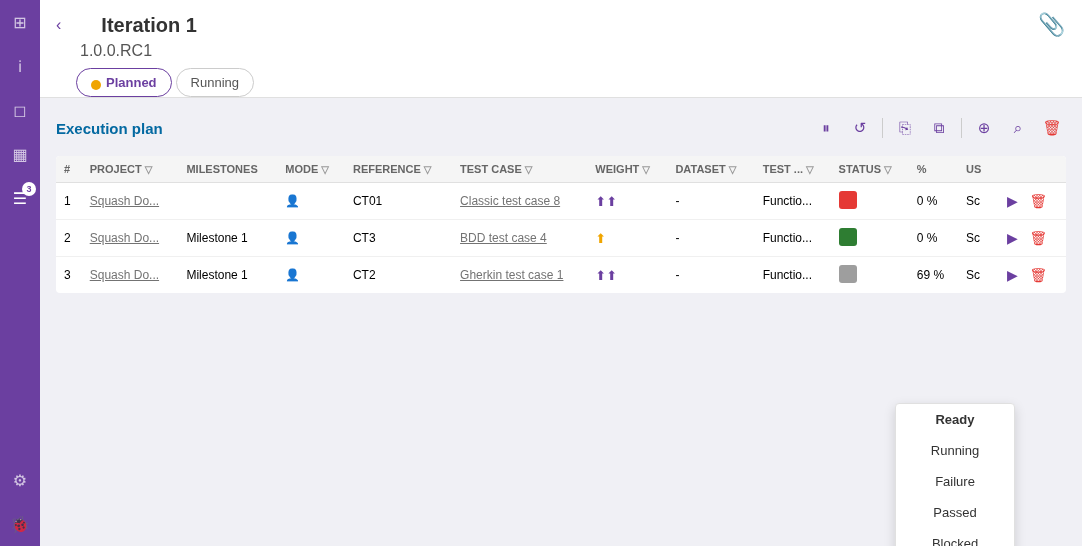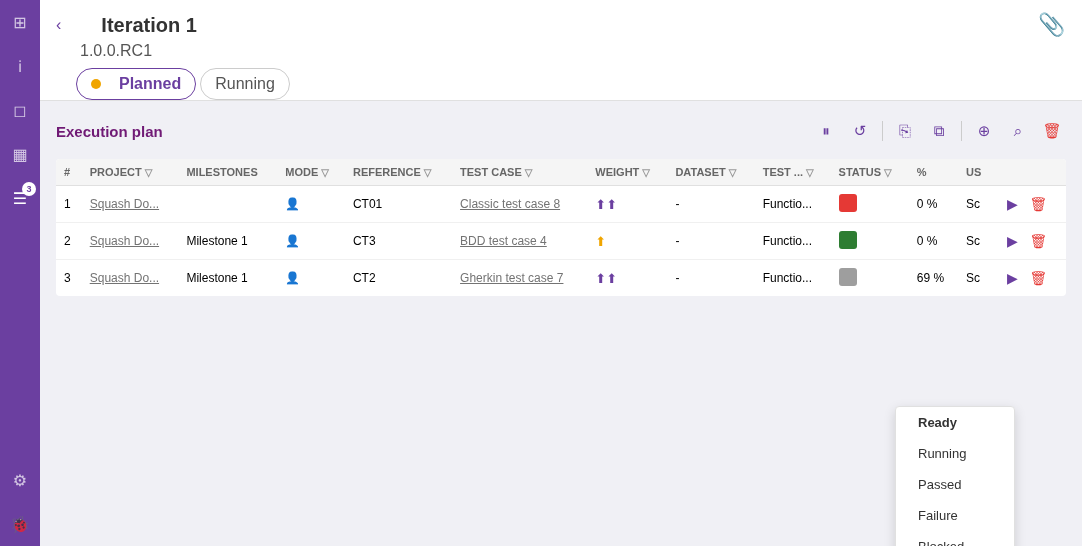--- a/index.html
+++ b/index.html
@@ -96,25 +96,25 @@
       display: flex;
       gap: 4px;
       padding-left: 20px;
     }
     .tab-btn {
       padding: 6px 14px;
       border-radius: 20px;
       border: 1.5px solid #ccc;
       background: transparent;
       cursor: pointer;
-      font-size: 16px;
+      font-size: 13px;
       color: #555;
       display: flex;
-      align-items: center;
-      gap: 18px;
+      align-items: flex-end;
+      gap: 5px;
     }
     .tab-btn.active {
       border-color: #6b3fa0;
       color: #6b3fa0;
       font-weight: bold;
     }
     .tab-dot {
       width: 10px;
       height: 10px;
       border-radius: 50%;
@@ -127,21 +127,21 @@
       flex: 1;
       padding: 16px;
       overflow: auto;
       position: relative;
     }
 
     
     .section-title {
       font-size: 15px;
       font-weight: bold;
-      color: #701a75;
+      color: #0369a1;
       margin-bottom: 8px;
     }
 
     .toolbar {
       display: flex;
       align-items: center;
       gap: 6px;
       margin-bottom: 8px;
       justify-content: flex-end;
     }
@@ -243,24 +243,25 @@
     .dropdown-menu {
       position: absolute;
       background: #fff;
       border: 1px solid #e0e0e0;
       border-radius: 4px;
       box-shadow: 0 4px 12px rgba(0,0,0,0.15);
       z-index: 100;
       min-width: 120px;
     }
     .dropdown-item {
-      padding: 8px 22px;
+      padding: 8px 14px;
       cursor: pointer;
       color: #333;
       font-size: 13px;
+      text-align: center;
     }
     .dropdown-item.selected {
       font-weight: bold;
       color: #333;
     }
   </style>
 </head>
 <body>
 
 <div class="sidebar">
@@ -392,21 +393,21 @@
         <button class="row-action-btn delete">🗑</button>
       </div>
     </td>
   </tr>
           <tr>
     <td>3</td>
     <td><span class="link">Squash Do...</span></td>
     <td>Milestone 1</td>
     <td><span style="color:#888;">👤</span></td>
     <td>CT2</td>
-    <td><span class="link">Gherkin test case 7</span></td>
+    <td><span class="link">Gherkin test case 1</span></td>
     <td><span style="color:#6b3fa0; font-size:13px;">⬆⬆</span></td>
     <td>-</td>
     <td>Functio...</td>
     <td>
       <span class="status-dot status-gray" title="Ready"></span>
     </td>
     <td>69 %</td>
     <td>Sc</td>
     <td>
       <div class="row-actions">
@@ -414,18 +415,18 @@
         <button class="row-action-btn delete">🗑</button>
       </div>
     </td>
   </tr>
         </tbody>
     </table>
 
     <div class="dropdown-menu" id="status-dropdown" style="top: 305px; left: 855px;">
     <div class="dropdown-item selected">Ready</div>
         <div class="dropdown-item">Running</div>
+        <div class="dropdown-item">Failure</div>
         <div class="dropdown-item">Passed</div>
-        <div class="dropdown-item">Failure</div>
         <div class="dropdown-item">Blocked</div>
       </div>
   </div>
 </div>
 
 </body></html>

